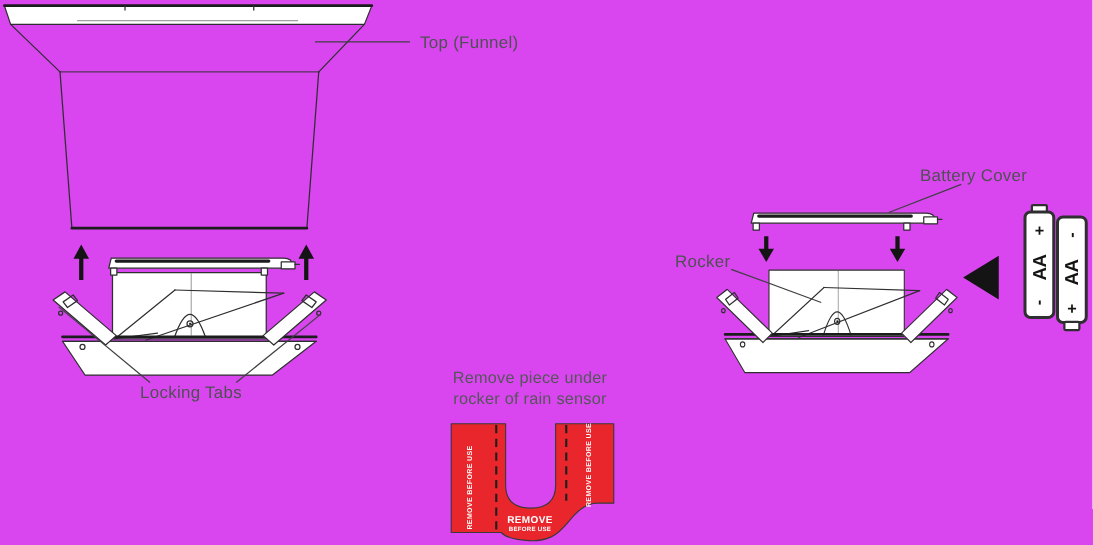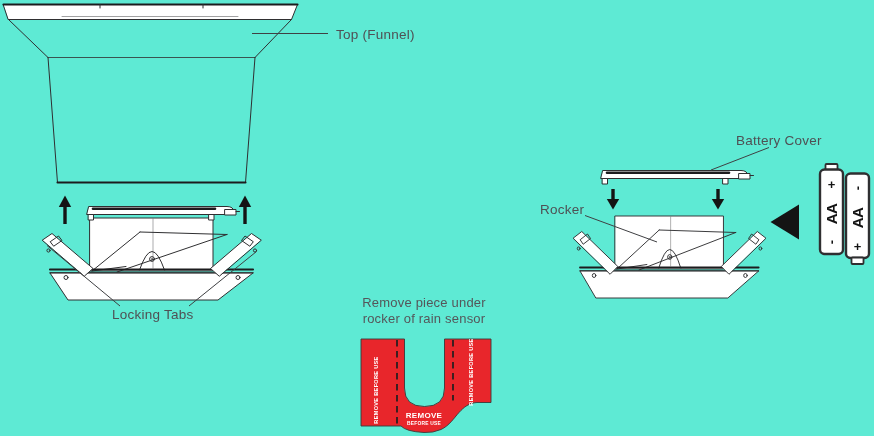--- a/index.html
+++ b/index.html
@@ -1,19 +1,19 @@
 <!DOCTYPE html>
 <html><head>
 <meta charset="utf-8">
 <style>
   html,body{margin:0;padding:0;background:#ffffff;}
   .stage{
     position:relative;
     width:874px;height:436px;
-    background:#5eead4;
+    background:#d946ef;
     overflow:hidden;
     font-family:"Liberation Sans",sans-serif;
   }
   svg{position:absolute;left:0;top:0;}
   svg text{font-family:"Liberation Sans",sans-serif;}
   .lbl{font-size:13.5px;fill:#4f5054;letter-spacing:.25px;}
   .cap{font-size:13px;fill:#55565a;letter-spacing:.2px;}
   .tagv{font-size:5.6px;font-weight:bold;fill:#ffffff;letter-spacing:.3px;}
   .tagb1{font-size:8px;font-weight:bold;fill:#ffffff;letter-spacing:.3px;}
   .tagb2{font-size:4.9px;font-weight:bold;fill:#ffffff;letter-spacing:.2px;}

